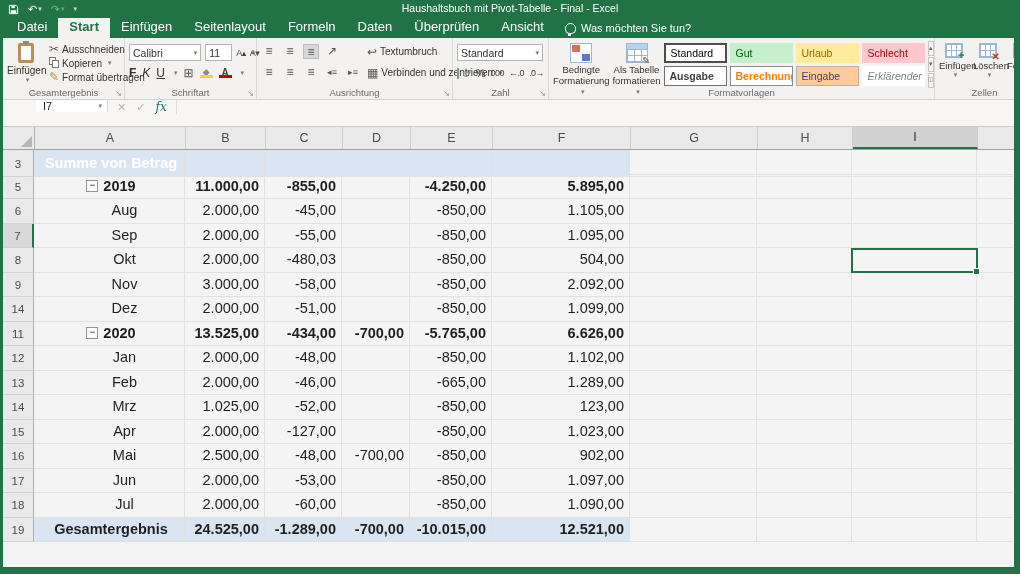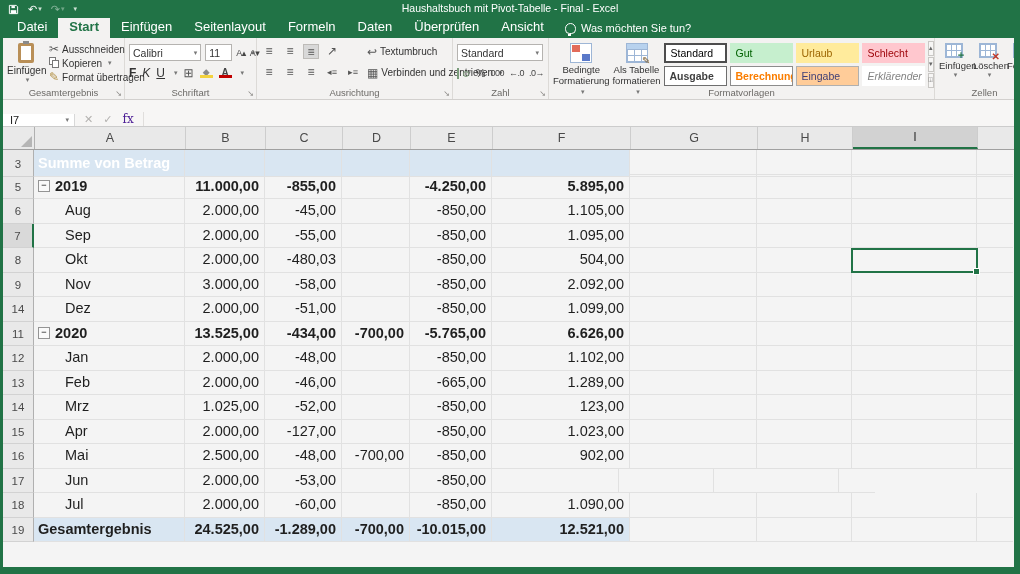--- a/index.html
+++ b/index.html
@@ -87,46 +87,46 @@
   .gs{flex:none;height:13px;background:#f7f6f5;border:1px solid #c9c7c4;font-size:7px;color:#666;text-align:center;line-height:11px;cursor:pointer;}
   
   .g-cells{width:100px;display:flex;gap:4px;}
   .cellbtn{width:30px;text-align:center;font-size:9.5px;color:#333;cursor:pointer;padding-top:1px;}
   .grid-ic{width:16px;height:13px;margin:0 auto 2px auto;position:relative;background:
     repeating-linear-gradient(0deg,#9db6d6 0 1px,transparent 1px 6px),
     repeating-linear-gradient(90deg,#9db6d6 0 1px,transparent 1px 5px),#fff;border:1px solid #9db6d6;}
   .grid-ic .ov{position:absolute;right:-4px;bottom:-5px;font-size:10px;font-weight:bold;}
   .ov.red{color:#c0392b;} .ov.grn{color:#217346;}
   
-  .fbar{height:26px;background:#f7f6f5;border-bottom:1px solid #cccccc;margin-left:3px;display:flex;align-items:flex-end;}
+  .fbar{height:26px;background:#f7f6f5;border-bottom:1px solid #cccccc;margin-left:3px;display:flex;align-items:flex-start;padding-left:33px;}
   .namebox{width:72px;background:#fff;border-right:1px solid #d8d8d8;display:flex;align-items:center;
     padding-left:7px;font-size:11px;color:#222;box-sizing:border-box;cursor:text;}
   .nbcar{margin-left:auto;margin-right:5px;font-size:7px;color:#777;cursor:pointer;}
   .fbtns{display:flex;align-items:center;gap:10px;padding:0 9px;border-right:1px solid #e0dedc;}
   .fbx{font-size:11px;color:#b3b1af;cursor:pointer;}
-  .fx{font-family:"DejaVu Serif",serif;font-size:12px;color:#4c1d95;cursor:pointer;}
+  .fx{font-family:"DejaVu Serif",serif;font-style:italic;font-size:12px;color:#0f766e;cursor:pointer;}
   .finput{flex:1;background:#fff;cursor:text;}
   
   .sheet{margin-left:3px;position:relative;}
   .colheads{display:flex;height:22px;border-bottom:1px solid #a0a0a0;background:#e9e9e9;}
   .corner{position:relative;background:#e9e9e9;border-right:1px solid #b0b0b0;cursor:pointer;}
   .corner:after{content:"";position:absolute;right:2px;bottom:2px;border-style:solid;border-width:0 0 11px 11px;
     border-color:transparent transparent #b5b5b5 transparent;}
   .colh{box-sizing:border-box;border-right:1px solid #cdcdcd;text-align:center;font-size:12.5px;color:#4a4a4a;
     line-height:22px;cursor:pointer;overflow:hidden;}
   .colh.sel{background:#d2d2d2;border-bottom:2px solid #217346;line-height:20px;color:#333;}
   .gridrows{position:relative;height:417px;background:#f4f4f4;overflow:hidden;}
   .row{display:flex;height:24.53px;}
   .rh{box-sizing:border-box;background:#e9e9e9;border-right:1px solid #b0b0b0;border-bottom:1px solid #d2d2d2;
     text-align:center;font-size:11.5px;color:#4a4a4a;line-height:24px;cursor:pointer;}
   .rh.sel{background:#d9d9d9;border-right:2px solid #217346;}
   .c{box-sizing:border-box;border-right:1px solid #e1e1e1;border-bottom:1px solid #e1e1e1;font-size:14.5px;
     line-height:23px;overflow:hidden;white-space:nowrap;cursor:cell;}
   .num{text-align:right;padding-right:5px;}
-  .ca{padding-left:4px;display:flex;align-items:center;}
+  .ca{padding-left:4px;display:flex;align-items:center;justify-content:center;}
   .wRH{width:31px;} .wA{width:151px;} .wB{width:80px;} .wC{width:77px;} .wD{width:68px;} .wE{width:82px;}
   .wF{width:138px;} .wG{width:127px;} .wH{width:95px;} .wI{width:125px;} .wJ{width:36px;border-right:none;}
   .band .ca,.band .cb,.band .cc,.band .cd,.band .ce,.band .cf{background:#d9e6f2;}
   .title .c,.colhead .c,.group .c,.total .c{font-weight:bold;}
   .month .ca{padding-left:31px;}
   .collapse{display:none;width:10px;height:10px;border:1px solid #949494;background:#fafafa;font-size:9px;
     line-height:9px;text-align:center;color:#555;margin-right:5px;flex:none;cursor:pointer;}
   .group .collapse{display:inline-block;}
   .selbox{position:absolute;left:848px;top:98px;width:127px;height:25px;border:2px solid #217346;box-sizing:border-box;}
   .selbox .handle{position:absolute;right:-4px;bottom:-4px;width:5px;height:5px;background:#217346;border:1px solid #fff;}
@@ -600,20 +600,21 @@
         <div class="row month">
     <div class="rh wRH">17</div>
     <div class="c ca wA">
 
       <span class="alabel">Jun</span>
     </div>
     <div class="c num cb wB">2.000,00</div>
     <div class="c num cc wC">-53,00</div>
     <div class="c num cd wD"></div>
     <div class="c num ce wE">-850,00</div>
+    <div class="c num cf wF">1.097,00</div>
     <div class="c wG"></div>
     <div class="c wH"></div>
     <div class="c wI"></div>
     <div class="c wJ"></div>
   </div>
         <div class="row month">
     <div class="rh wRH">18</div>
     <div class="c ca wA">
 
       <span class="alabel">Jul</span>

